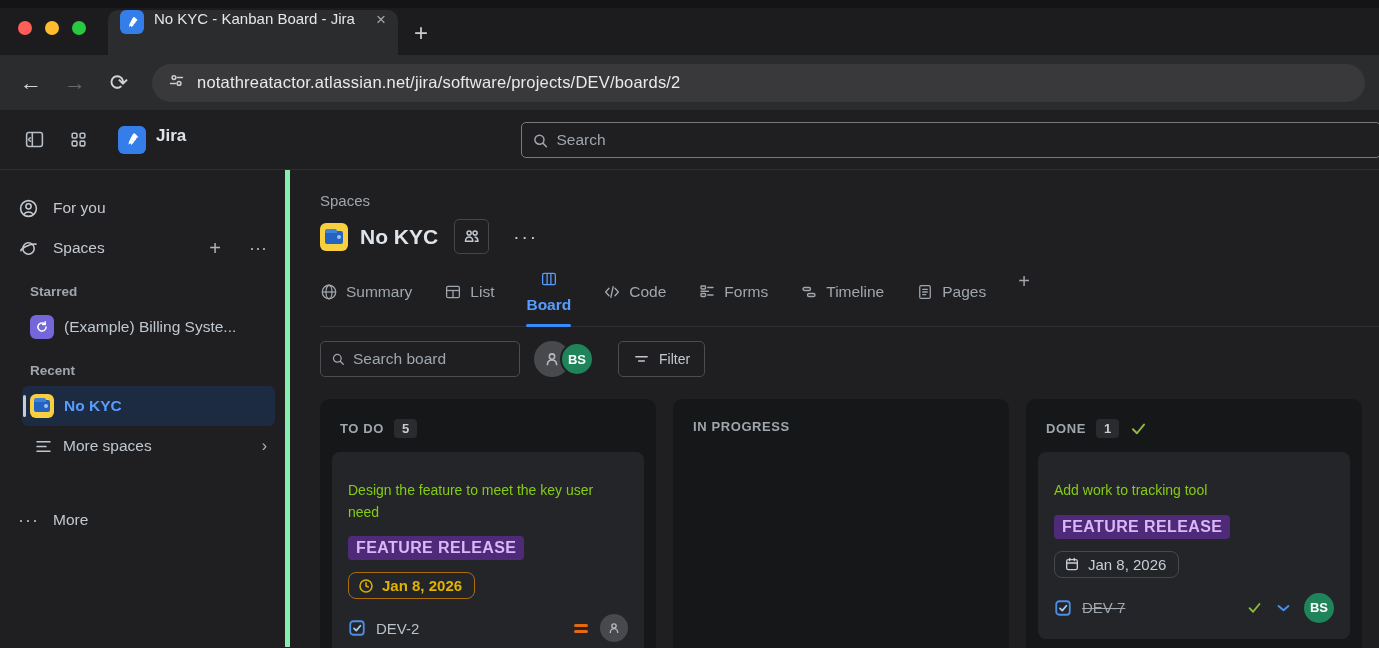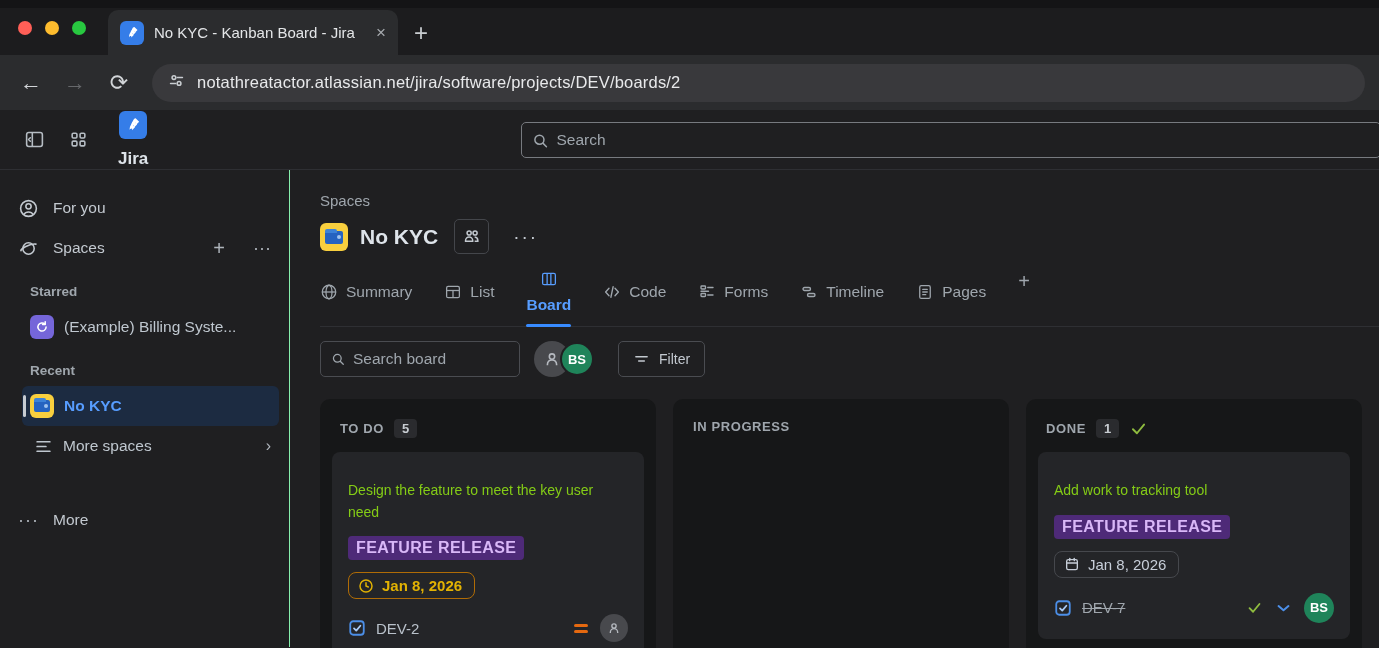--- a/index.html
+++ b/index.html
@@ -6,47 +6,47 @@
   html,body { width:1379px; height:648px; overflow:hidden; background:#1f1f21;
     font-family:"Liberation Sans", sans-serif; color:#bfc7cf; }
 
   
   .win-edge { height:8px; background:#141416; }
   .tabstrip { height:47px; background:#1c1c1e; display:flex; align-items:flex-end; position:relative; }
   .traffic { position:absolute; top:13px; left:18px; display:flex; gap:13px; }
   .light { width:14px; height:14px; border-radius:50%; }
   .light.red{background:#ff5f57}.light.yellow{background:#febc2e}.light.green{background:#28c840}
   .tab { margin-left:108px; width:290px; height:45px; background:#2b2c2e; border-radius:10px 10px 0 0;
-    display:flex; align-items:center; padding:0 12px; gap:10px;margin-top:23px; }
+    display:flex; padding:0 12px; gap:10px;margin-top:23px; }
   .tab-title { color:#e4e6e8; font-size:15px; white-space:nowrap; overflow:hidden; flex:1; }
   .tab-close { color:#a6aaae; font-size:17px; cursor:default; }
   .newtab { color:#c9cdd1; font-size:24px; font-weight:300; margin:0 0 8px 16px; }
   .jira-logo { width:24px; height:24px; border-radius:6px; background:#357de8; display:flex; align-items:center; justify-content:center; flex:none; }
   .toolbar { height:55px; background:#2b2c2e; display:flex; align-items:center; padding:0 14px; gap:10px; }
   .navbtn { font-size:22px; width:34px; text-align:center; color:#d2d5d8; }
   .navbtn.dim { color:#66686b; }
   .urlpill { flex:1; height:38px; background:#39393c; border-radius:19px; display:flex; align-items:center;
     padding:0 16px; gap:12px; margin-left:6px; }
   .url-text { color:#e8e9eb; font-size:16.5px; letter-spacing:.2px; }
 
   
   .app-header { height:60px; background:#1f1f21; border-bottom:1px solid #2e2f33;
     display:flex; align-items:center; padding-left:16px; gap:8px; position:relative; }
   .iconbtn { width:36px; height:36px; display:flex; align-items:center; justify-content:center; border-radius:6px; color:#b6bdc4; }
-  .applogo-wrap { display:flex; align-items:center; gap:10px; margin-left:14px;flex-direction:column; }
+  .applogo-wrap { display:flex; gap:10px; margin-left:14px; }
   .app-name { color:#dee4ea; font-size:17px; font-weight:bold; }
   .global-search { position:absolute; left:521px; right:-2px; top:12px; height:36px;
     border:1px solid #777a7f; border-radius:5px; background:#1f1f21; display:flex; align-items:center; padding:0 10px; gap:8px; }
   .global-search input, .board-search input { background:transparent; border:none; outline:none; color:#dee4ea;
     font-size:15.5px; font-family:"Liberation Sans",sans-serif; width:100%; }
   .global-search input::placeholder, .board-search input::placeholder { color:#9fa6ad; }
 
   
   .body-row { display:flex; height:477px; }
-  .sidebar { width:290px; flex:none; border-right:1px solid #86efac; padding-top:18px; }
+  .sidebar { width:290px; flex:none; border-right:5px solid #86efac; padding-top:18px; }
   .main { flex:1; padding-left:30px; position:relative; }
 
   
   .side-row { height:40px; display:flex; align-items:center; gap:14px; padding:0 18px; font-size:15.5px; color:#c3c9d0; }
   .side-row .grow { flex:1; }
   .side-row .mini { color:#aeb4bb; font-size:18px; }
   .section-label { padding:16px 0 8px 30px; font-size:13.5px; font-weight:bold; color:#9fa6ad; }
   .space-row { height:40px; display:flex; align-items:center; gap:10px; margin:0 10px 0 22px; padding:0 8px; border-radius:6px; font-size:15.5px; }
   .space-row .label { white-space:nowrap; overflow:hidden; text-overflow:ellipsis; }
   .space-row.selected { background:#1c2b41; color:#579dff; font-weight:bold; position:relative; }

